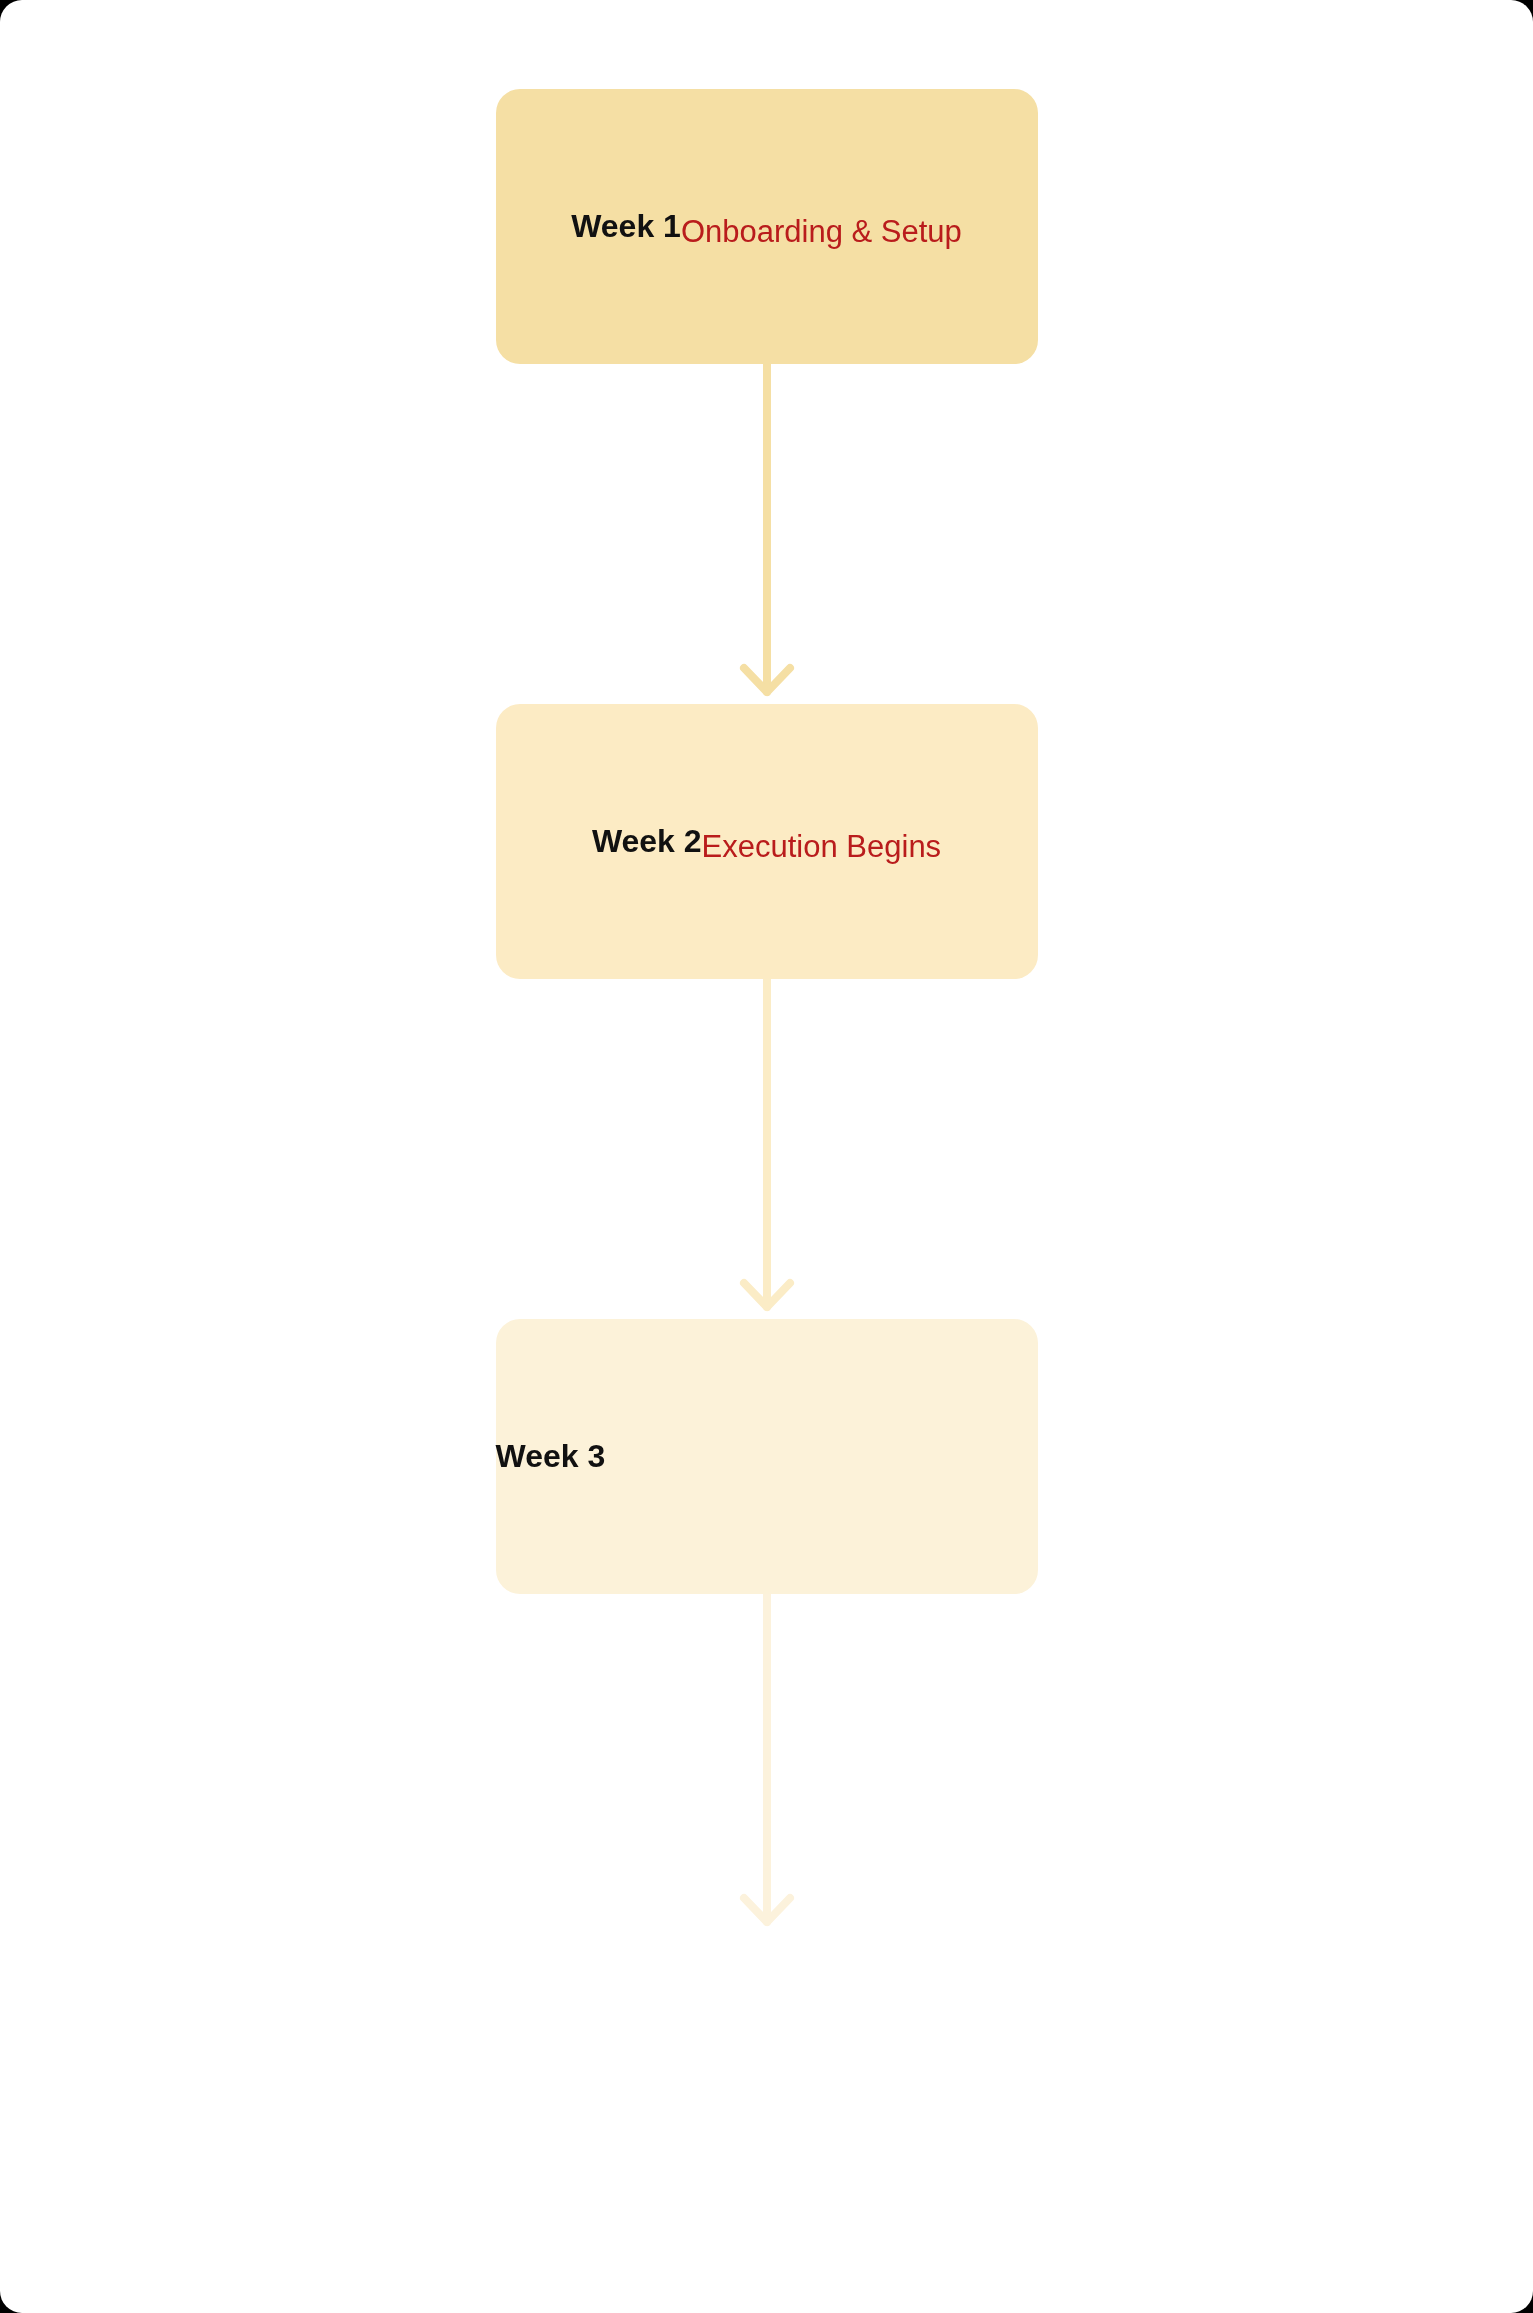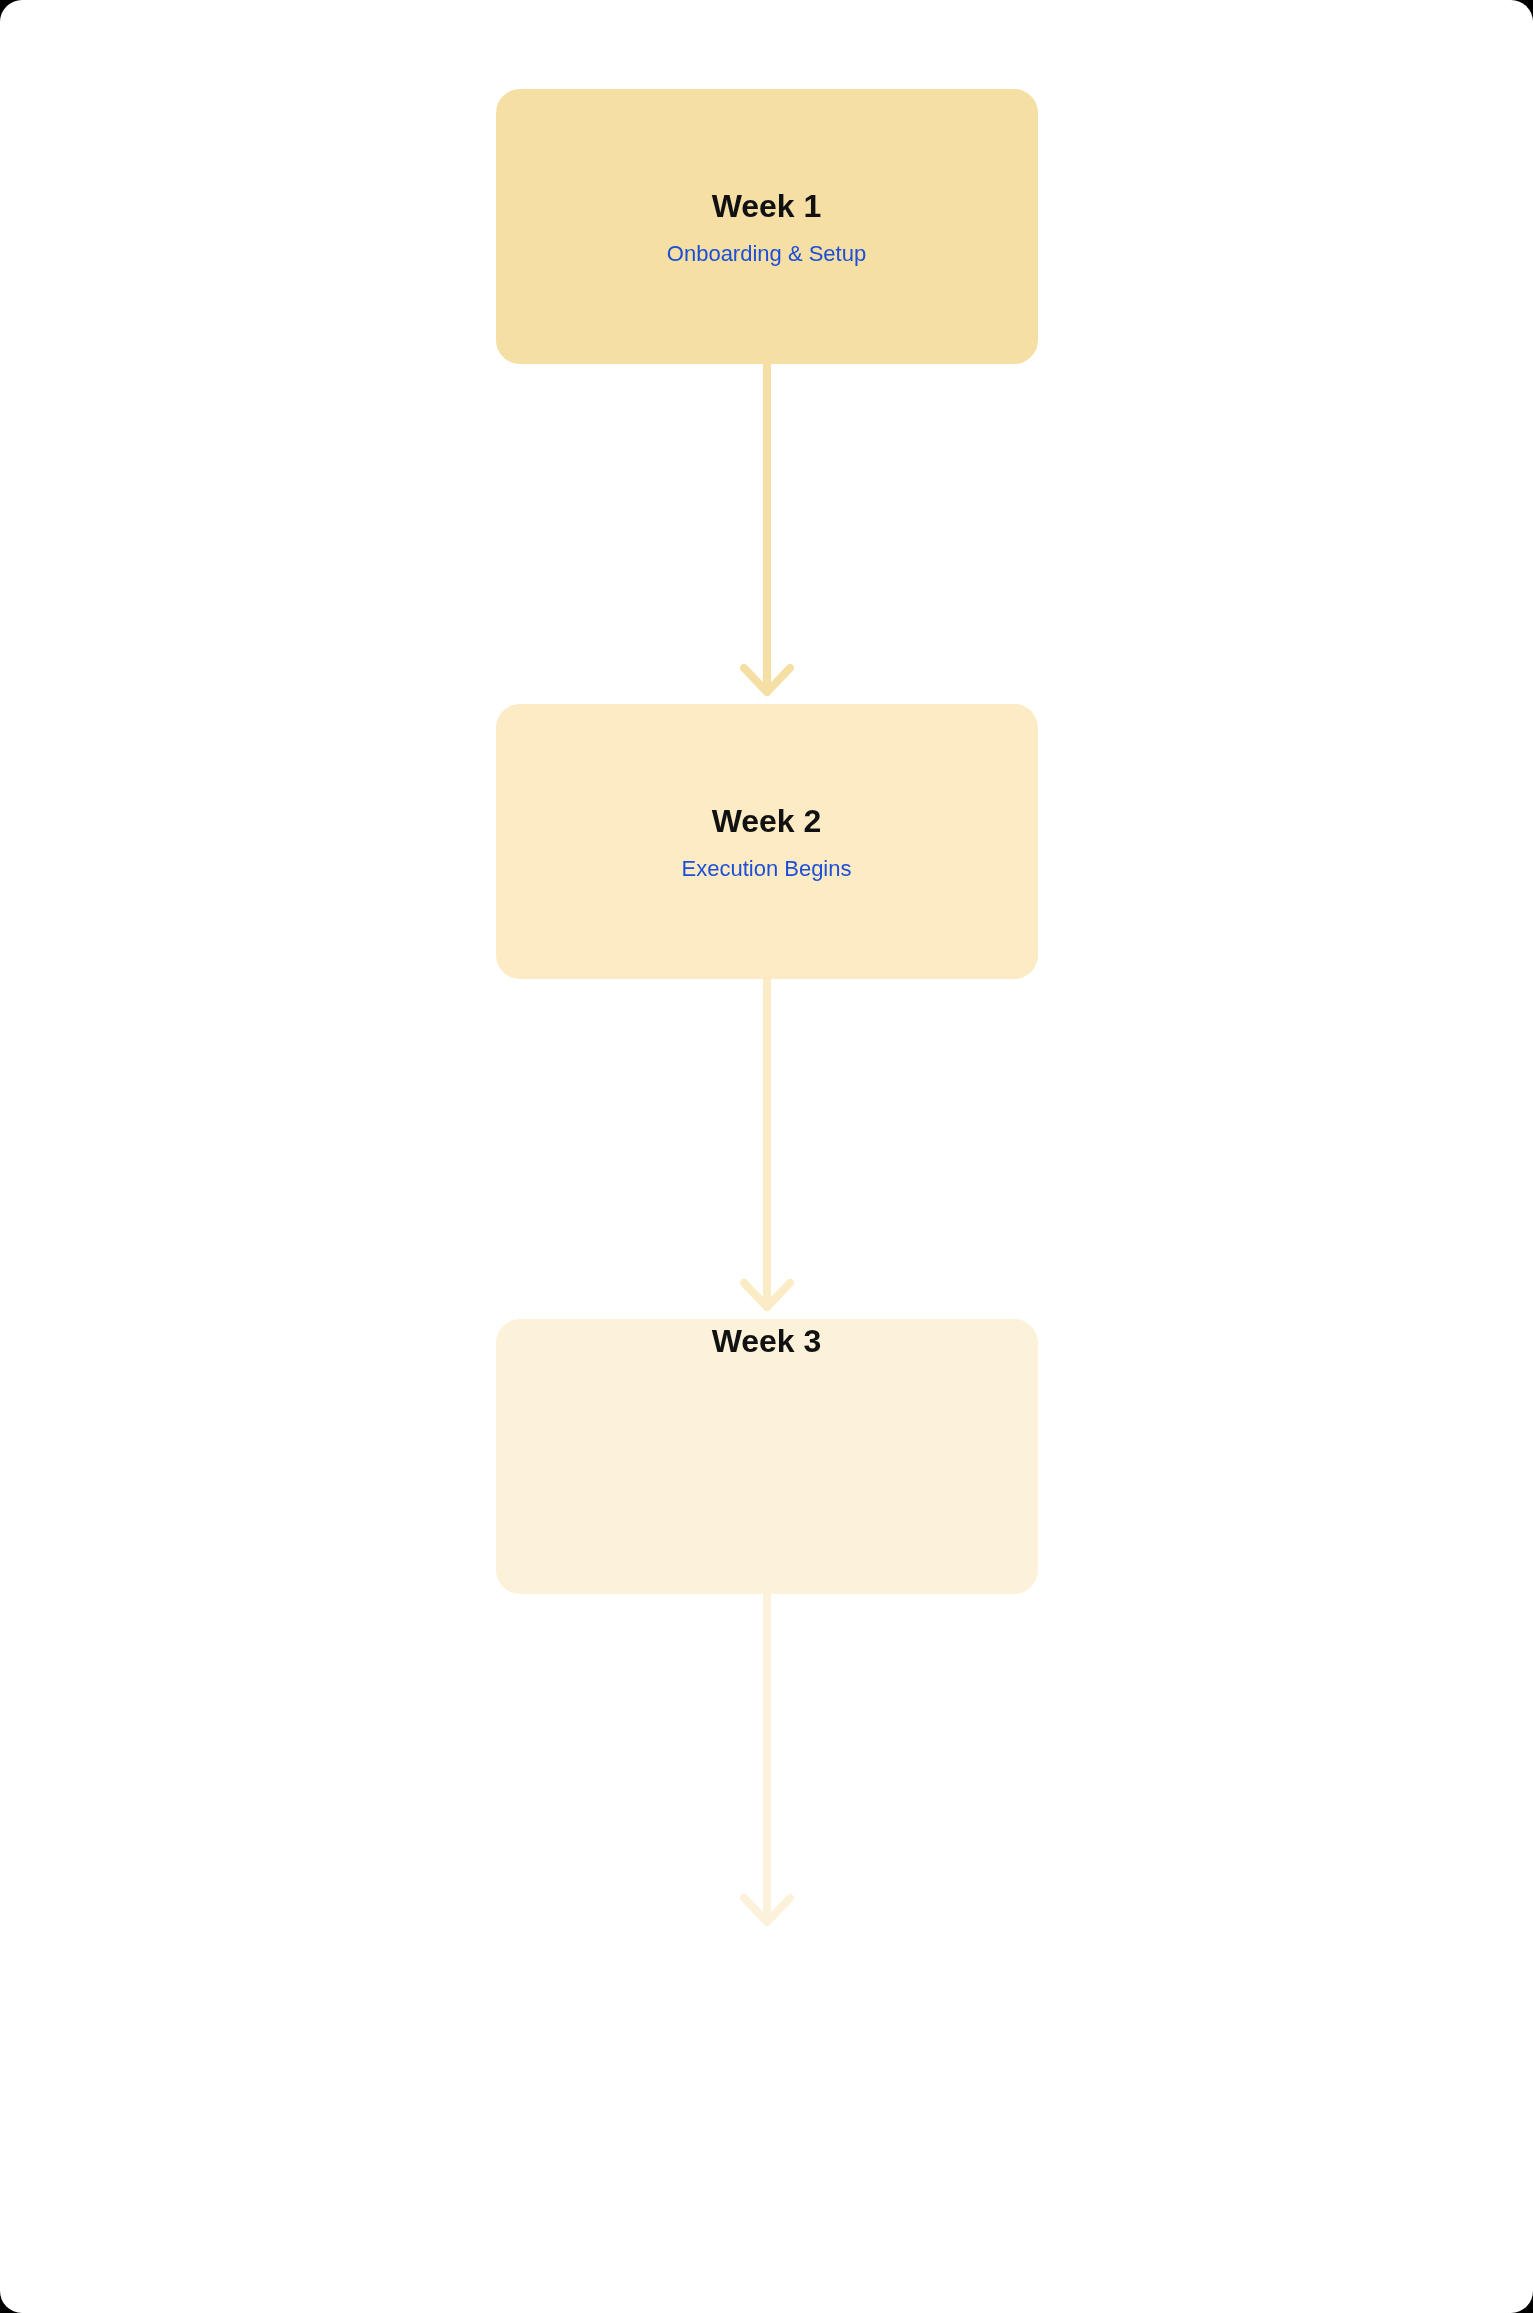--- a/index.html
+++ b/index.html
@@ -27,35 +27,35 @@
     transform: translateX(-50%);
     display: flex;
     flex-direction: column;
     align-items: center;
   }
   .node {
     width: 542px;
     height: 275px;
     border-radius: 24px;
     display: flex;
-    flex-direction: column;
+    flex-direction: row;
     align-items: center;
     justify-content: center;
     text-align: center;
   }
   .node-title {
     font-size: 32px;
     font-weight: 700;
     color: #111111;
     line-height: 1.4;
   }
   .node-subtitle {
-    font-size: 22px;
+    font-size: 31px;
     font-weight: 400;
-    color: #1d4ed8;
+    color: #b91c1c;
     line-height: 1.4;
     margin-top: 10px;
   }
   .arrow {
     width: 80px;
     height: 340px;
     display: block;
     flex: 0 0 auto;
   }
 </style>

